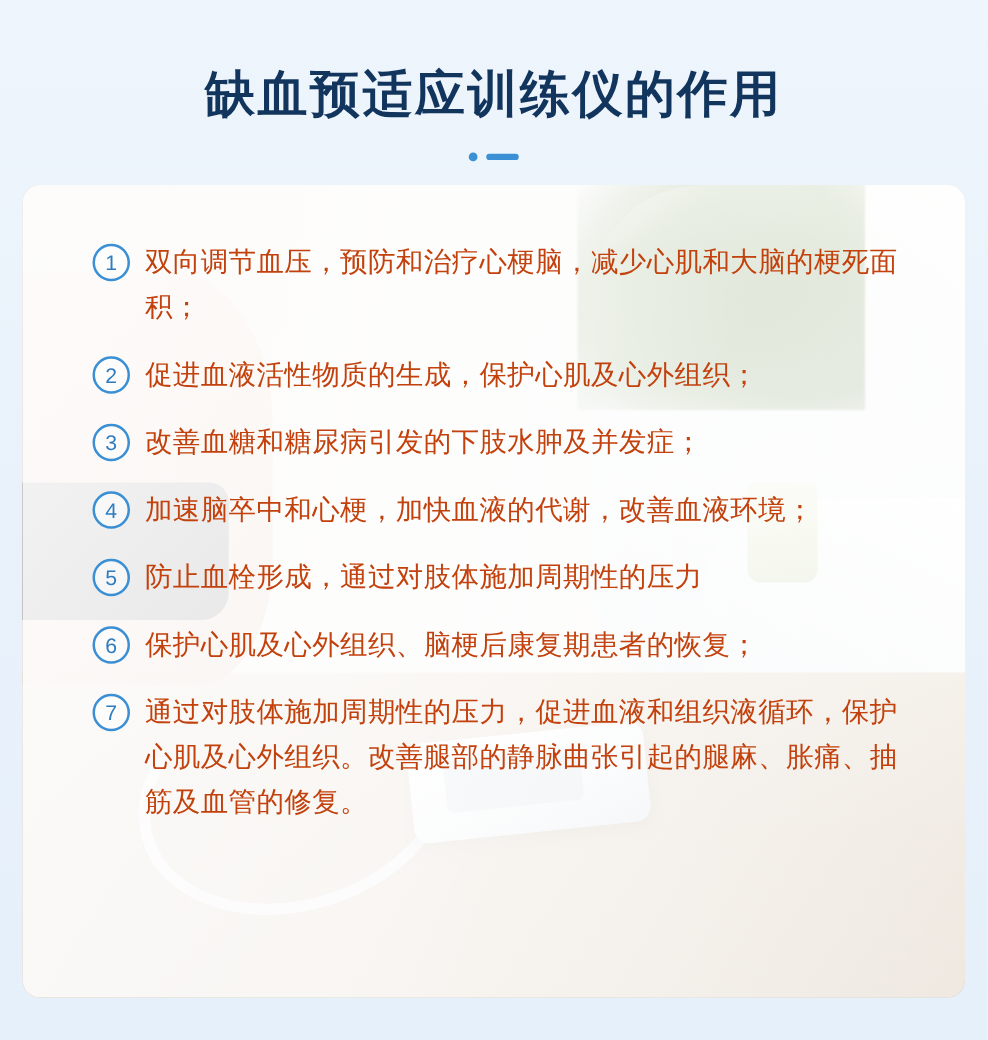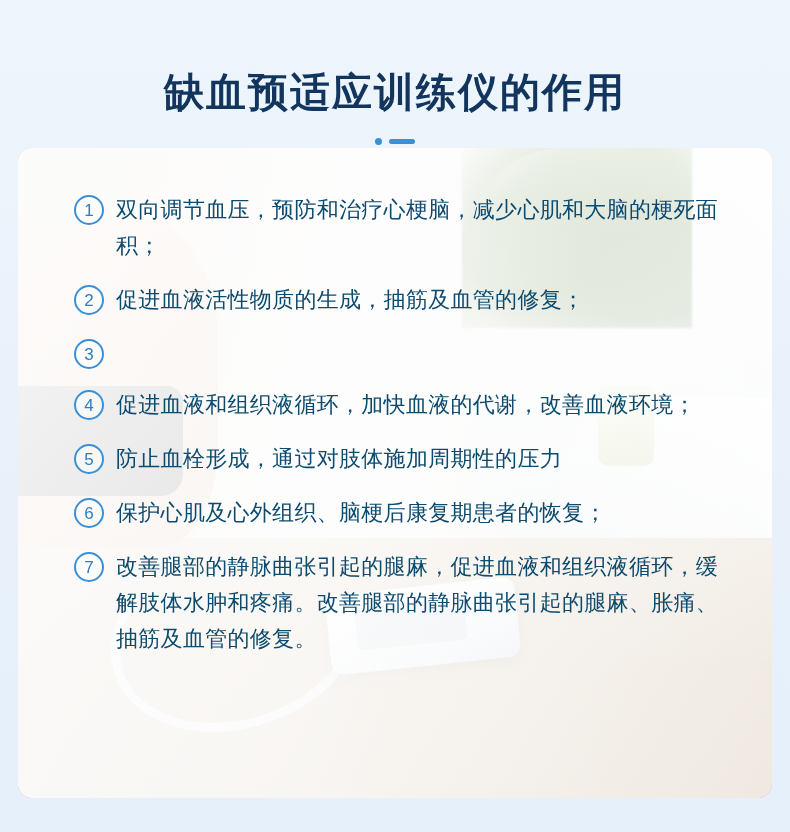--- a/index.html
+++ b/index.html
@@ -19,21 +19,21 @@
     height: 832px;
     background: linear-gradient(180deg, #eef5fc 0%, #e9f2fb 45%, #e6f0fa 100%);
     box-sizing: border-box;
   }
   .title {
     text-align: center;
     font-size: 40px;
     font-weight: bold;
     color: #12355e;
     letter-spacing: 2px;
-    padding-top: 68px;
+    padding-top: 52px;
     line-height: 1.2;
   }
   .divider {
     display: flex;
     justify-content: center;
     align-items: center;
     gap: 7px;
     margin-top: 22px;
     margin-bottom: 16px;
   }
@@ -201,21 +201,21 @@
     line-height: 28px;
     text-align: center;
     margin-right: 12px;
     margin-top: 3px;
     background: rgba(255,255,255,0.55);
     box-sizing: border-box;
   }
   .txt {
     font-size: 22px;
     line-height: 36px;
-    color: #0c4a6e;
+    color: #c2410c;
     letter-spacing: 0.3px;
     max-width: 620px;
   }
 </style>
 </head>
 <body>
 
 <div class="page">
 
   <div class="title">缺血预适应训练仪的作用</div>
@@ -241,42 +241,43 @@
 
     <div class="list">
 
       <div class="item">
         <div class="num">1</div>
         <div class="txt">双向调节血压，预防和治疗心梗脑，减少心肌和大脑的梗死面积；</div>
       </div>
 
       <div class="item">
         <div class="num">2</div>
-        <div class="txt">促进血液活性物质的生成，抽筋及血管的修复；</div>
+        <div class="txt">促进血液活性物质的生成，保护心肌及心外组织；</div>
       </div>
 
       <div class="item">
         <div class="num">3</div>
+        <div class="txt">改善血糖和糖尿病引发的下肢水肿及并发症；</div>
       </div>
 
       <div class="item">
         <div class="num">4</div>
-        <div class="txt">促进血液和组织液循环，加快血液的代谢，改善血液环境；</div>
+        <div class="txt">加速脑卒中和心梗，加快血液的代谢，改善血液环境；</div>
       </div>
 
       <div class="item">
         <div class="num">5</div>
         <div class="txt">防止血栓形成，通过对肢体施加周期性的压力</div>
       </div>
 
       <div class="item">
         <div class="num">6</div>
         <div class="txt">保护心肌及心外组织、脑梗后康复期患者的恢复；</div>
       </div>
 
       <div class="item">
         <div class="num">7</div>
-        <div class="txt">改善腿部的静脉曲张引起的腿麻，促进血液和组织液循环，缓解肢体水肿和疼痛。改善腿部的静脉曲张引起的腿麻、胀痛、抽筋及血管的修复。</div>
+        <div class="txt">通过对肢体施加周期性的压力，促进血液和组织液循环，保护心肌及心外组织。改善腿部的静脉曲张引起的腿麻、胀痛、抽筋及血管的修复。</div>
       </div>
 
     </div>
   </div>
 </div>
 
 </body></html>

